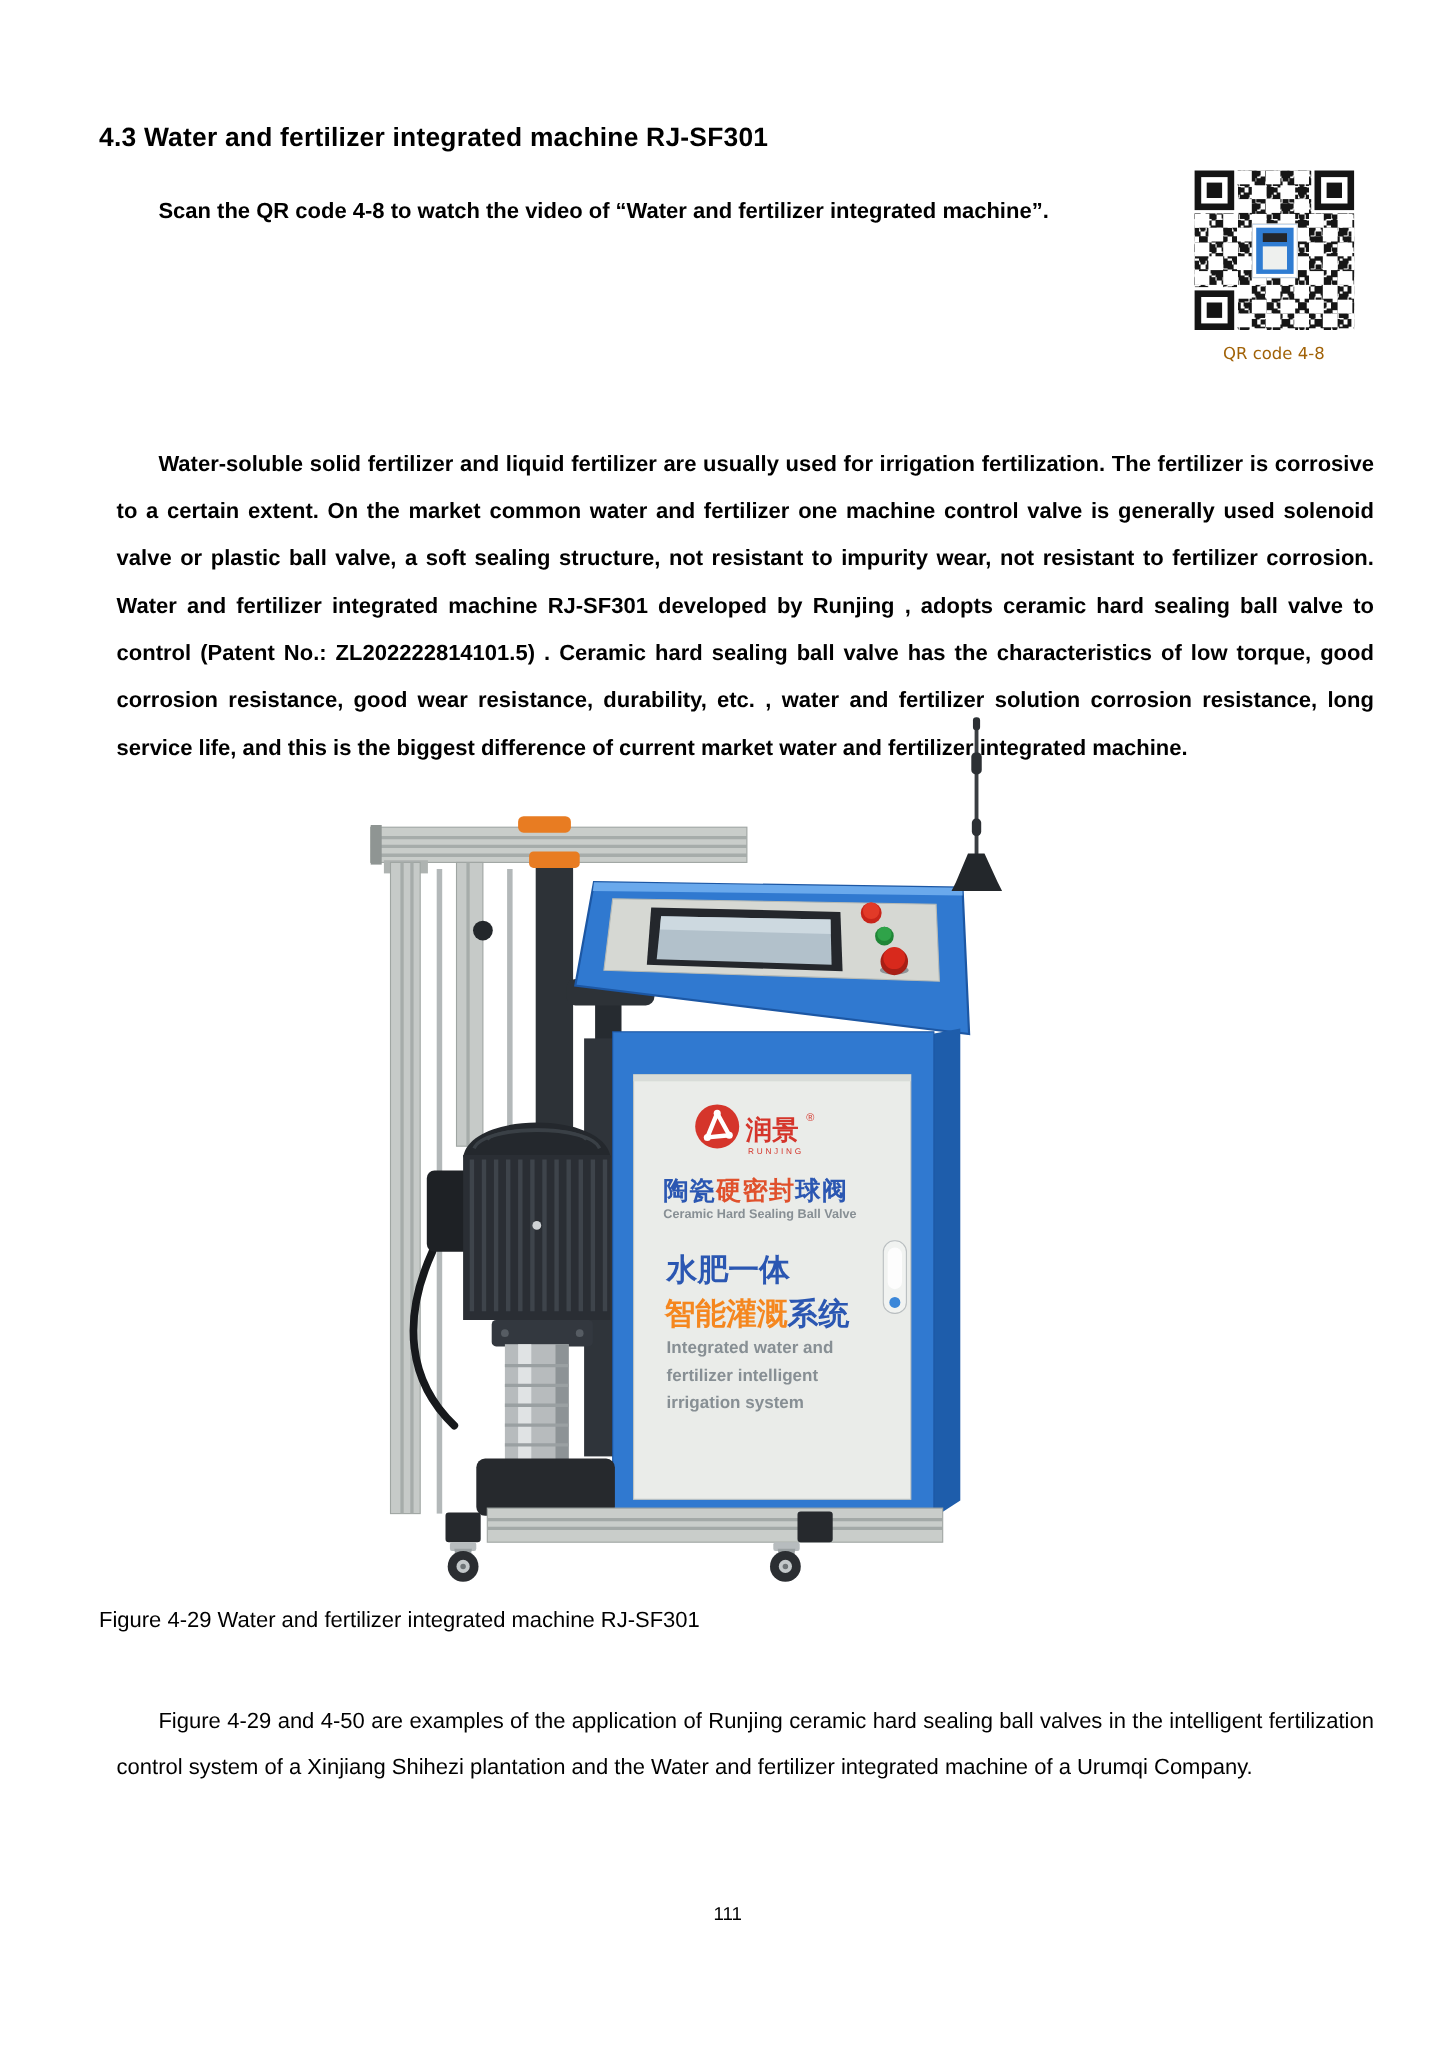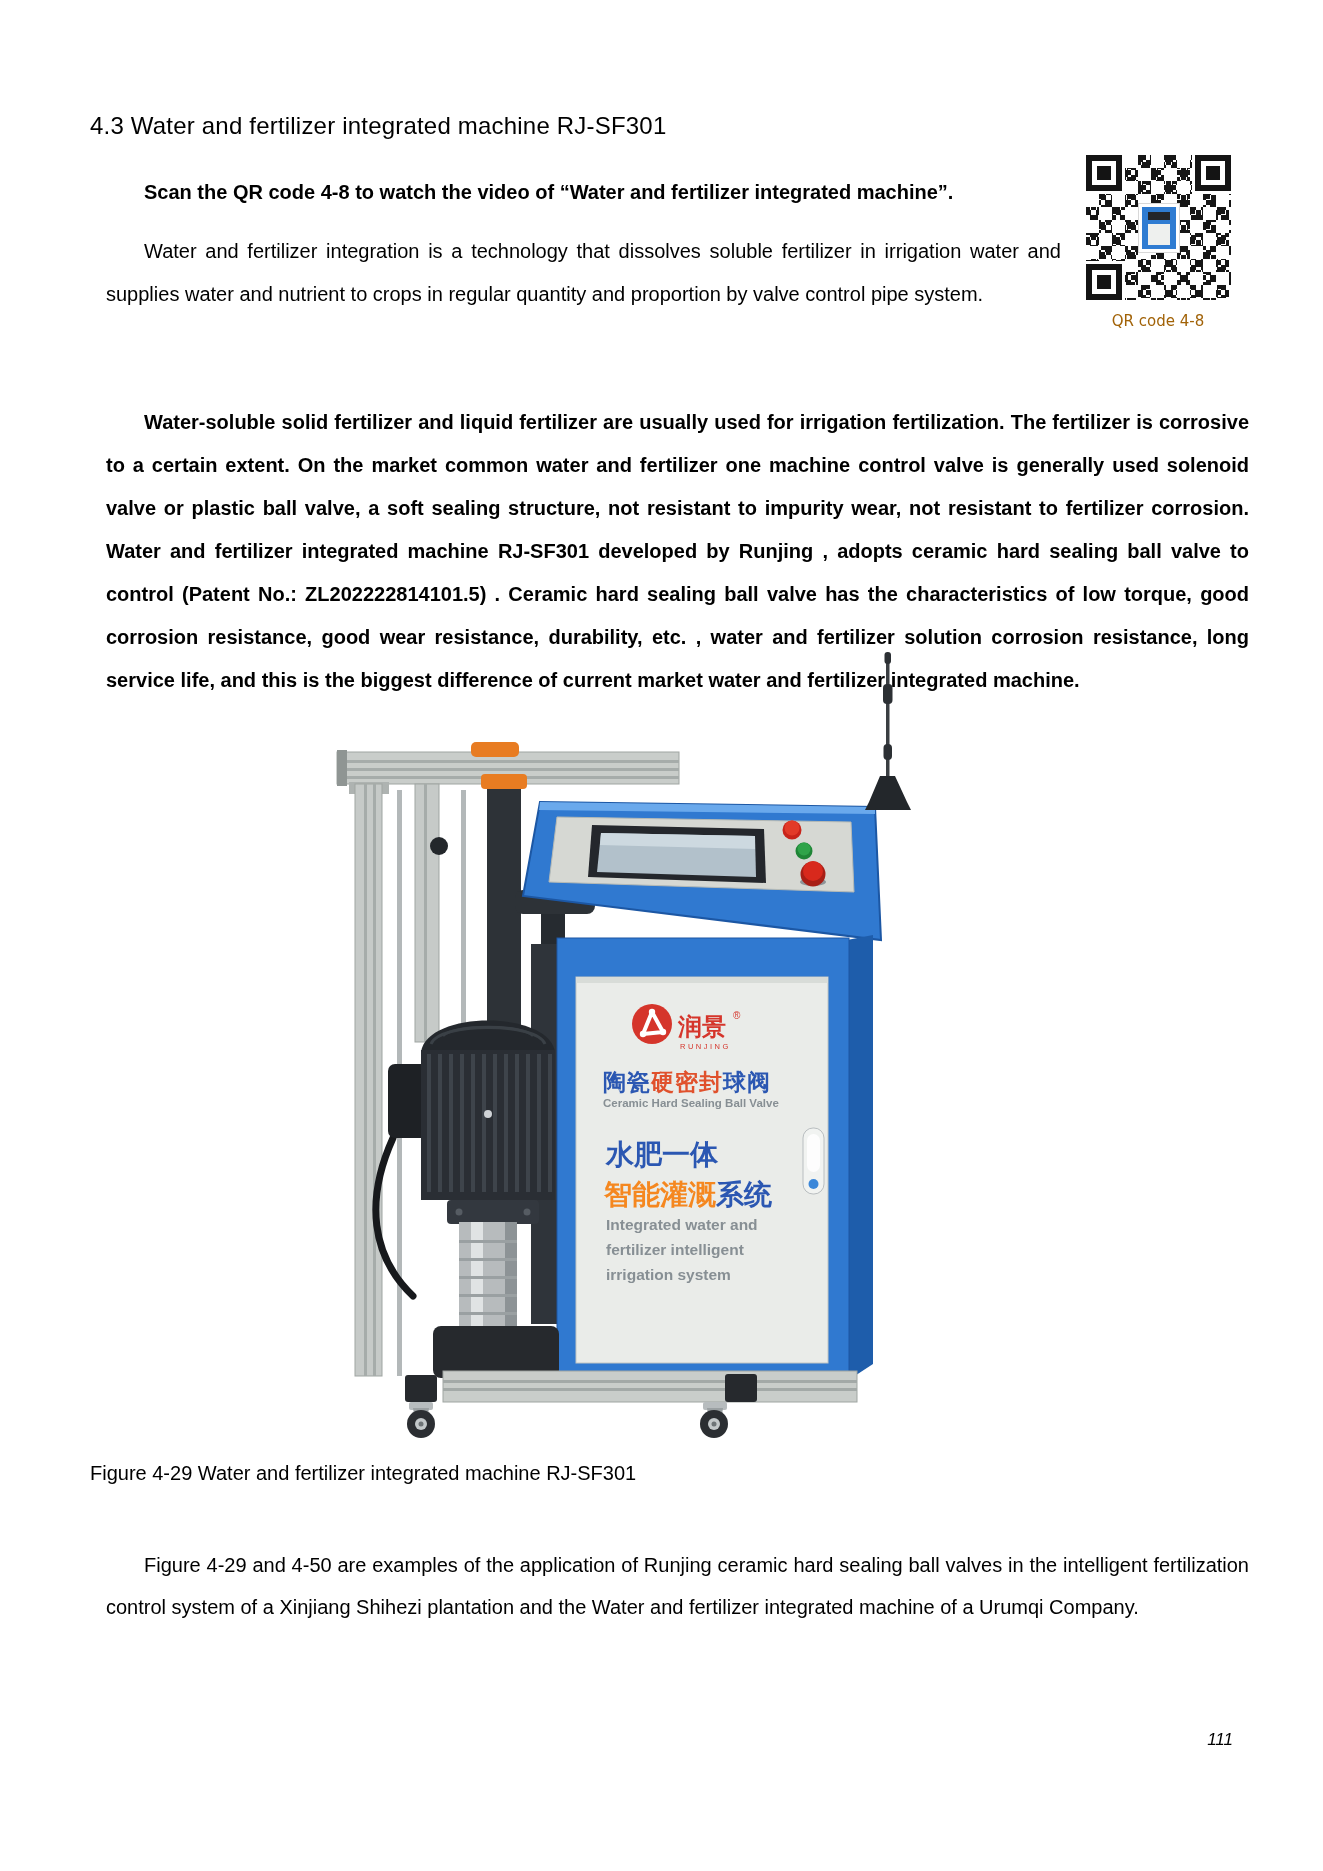--- a/index.html
+++ b/index.html
@@ -3,21 +3,21 @@
 <meta charset="utf-8">
 <style>
   html,body{margin:0;padding:0;background:#ffffff;}
   .page{
     position:relative;width:1323px;height:1871px;background:#ffffff;
     font-family:"Liberation Sans", sans-serif;color:#000;overflow:hidden;
   }
   .abs{position:absolute;left:90px;width:1143px;}
   h1.doc-heading{
     position:absolute;left:90px;top:112px;margin:0;
-    font-size:24px;font-weight:normal;letter-spacing:0.2px;
+    font-size:24px;font-weight:bold;letter-spacing:0.2px;
   }
   p.body-para{
     margin:16px;font-size:20px;line-height:43px;text-align:justify;
     text-indent:38px;
   }
   .bold-para{font-weight:bold;}
   #block1{top:155px;}
   #para1{margin-top:12px;}
   #para2{top:385px;font-weight:bold;}
   #para4{top:1528px;line-height:42px;}
@@ -40,21 +40,21 @@
     position:absolute;left:53px;top:49px;width:34px;height:42px;
     background:#2f7cd2;border:3px solid #ffffff;box-shadow:0 0 0 1px #d8d8d8;
   }
   .thumb-screen{position:absolute;left:6px;top:5px;right:6px;height:8px;background:#23262b;}
   .thumb-panel{position:absolute;left:6px;top:17px;right:6px;bottom:4px;background:#eef0ee;}
   .qr-caption{font-size:15px;margin-top:12px;color:#a16207;font-family:"DejaVu Sans",sans-serif;}
   
   #figure{top:644px;height:800px;}
   #machine-svg{position:absolute;left:245px;top:0;}
   #caption{top:1462px;font-size:20px;}
-  #pagenum{top:1730px;text-align:right;font-size:17px;font-style:italic;}
+  #pagenum{top:1730px;text-align:center;font-size:17px;}
 </style>
 </head>
 <body>
 
 <div class="page">
 
   <h1 class="doc-heading">4.3 Water and fertilizer integrated machine RJ-SF301</h1>
 
   <div class="abs" id="block1">
     <div class="qr-float">
@@ -64,21 +64,20 @@
         <div class="finder tr"></div>
         <div class="finder bl"></div>
         <div class="qr-center">
           <div class="thumb-screen"></div>
           <div class="thumb-panel"></div>
         </div>
       </div>
       <div class="qr-caption">QR code 4-8</div>
     </div>
     <p class="body-para bold-para">Scan the QR code 4-8 to watch the video of “Water and fertilizer integrated machine”.</p>
-    <p class="body-para" id="para1">Water and fertilizer integration is a technology that dissolves soluble fertilizer in irrigation water and supplies water and nutrient to crops in regular quantity and proportion by valve control pipe system.</p>
   </div>
 
   <p class="body-para abs" id="para2">Water-soluble solid fertilizer and liquid fertilizer are usually used for irrigation fertilization. The fertilizer is corrosive to a certain extent. On the market common water and fertilizer one machine control valve is generally used solenoid valve or plastic ball valve, a soft sealing structure, not resistant to impurity wear, not resistant to fertilizer corrosion. Water and fertilizer integrated machine RJ-SF301 developed by Runjing , adopts ceramic hard sealing ball valve to control (Patent No.: ZL202222814101.5) . Ceramic hard sealing ball valve has the characteristics of low torque, good corrosion resistance, good wear resistance, durability, etc. , water and fertilizer solution corrosion resistance, long service life, and this is the biggest difference of current market water and fertilizer integrated machine.</p>
 
   <div class="abs" id="figure">
     <svg id="machine-svg" width="620" height="800" viewBox="0 0 620 800" xmlns="http://www.w3.org/2000/svg">
 
       <g>
         <rect x="2" y="108" width="342" height="32" fill="#c9cdca" stroke="#9fa5a2"></rect>
         <path d="M2 116h342v3H2z M2 124h342v3H2z M2 132h342v3H2z" fill="#a6acaa"></path>

